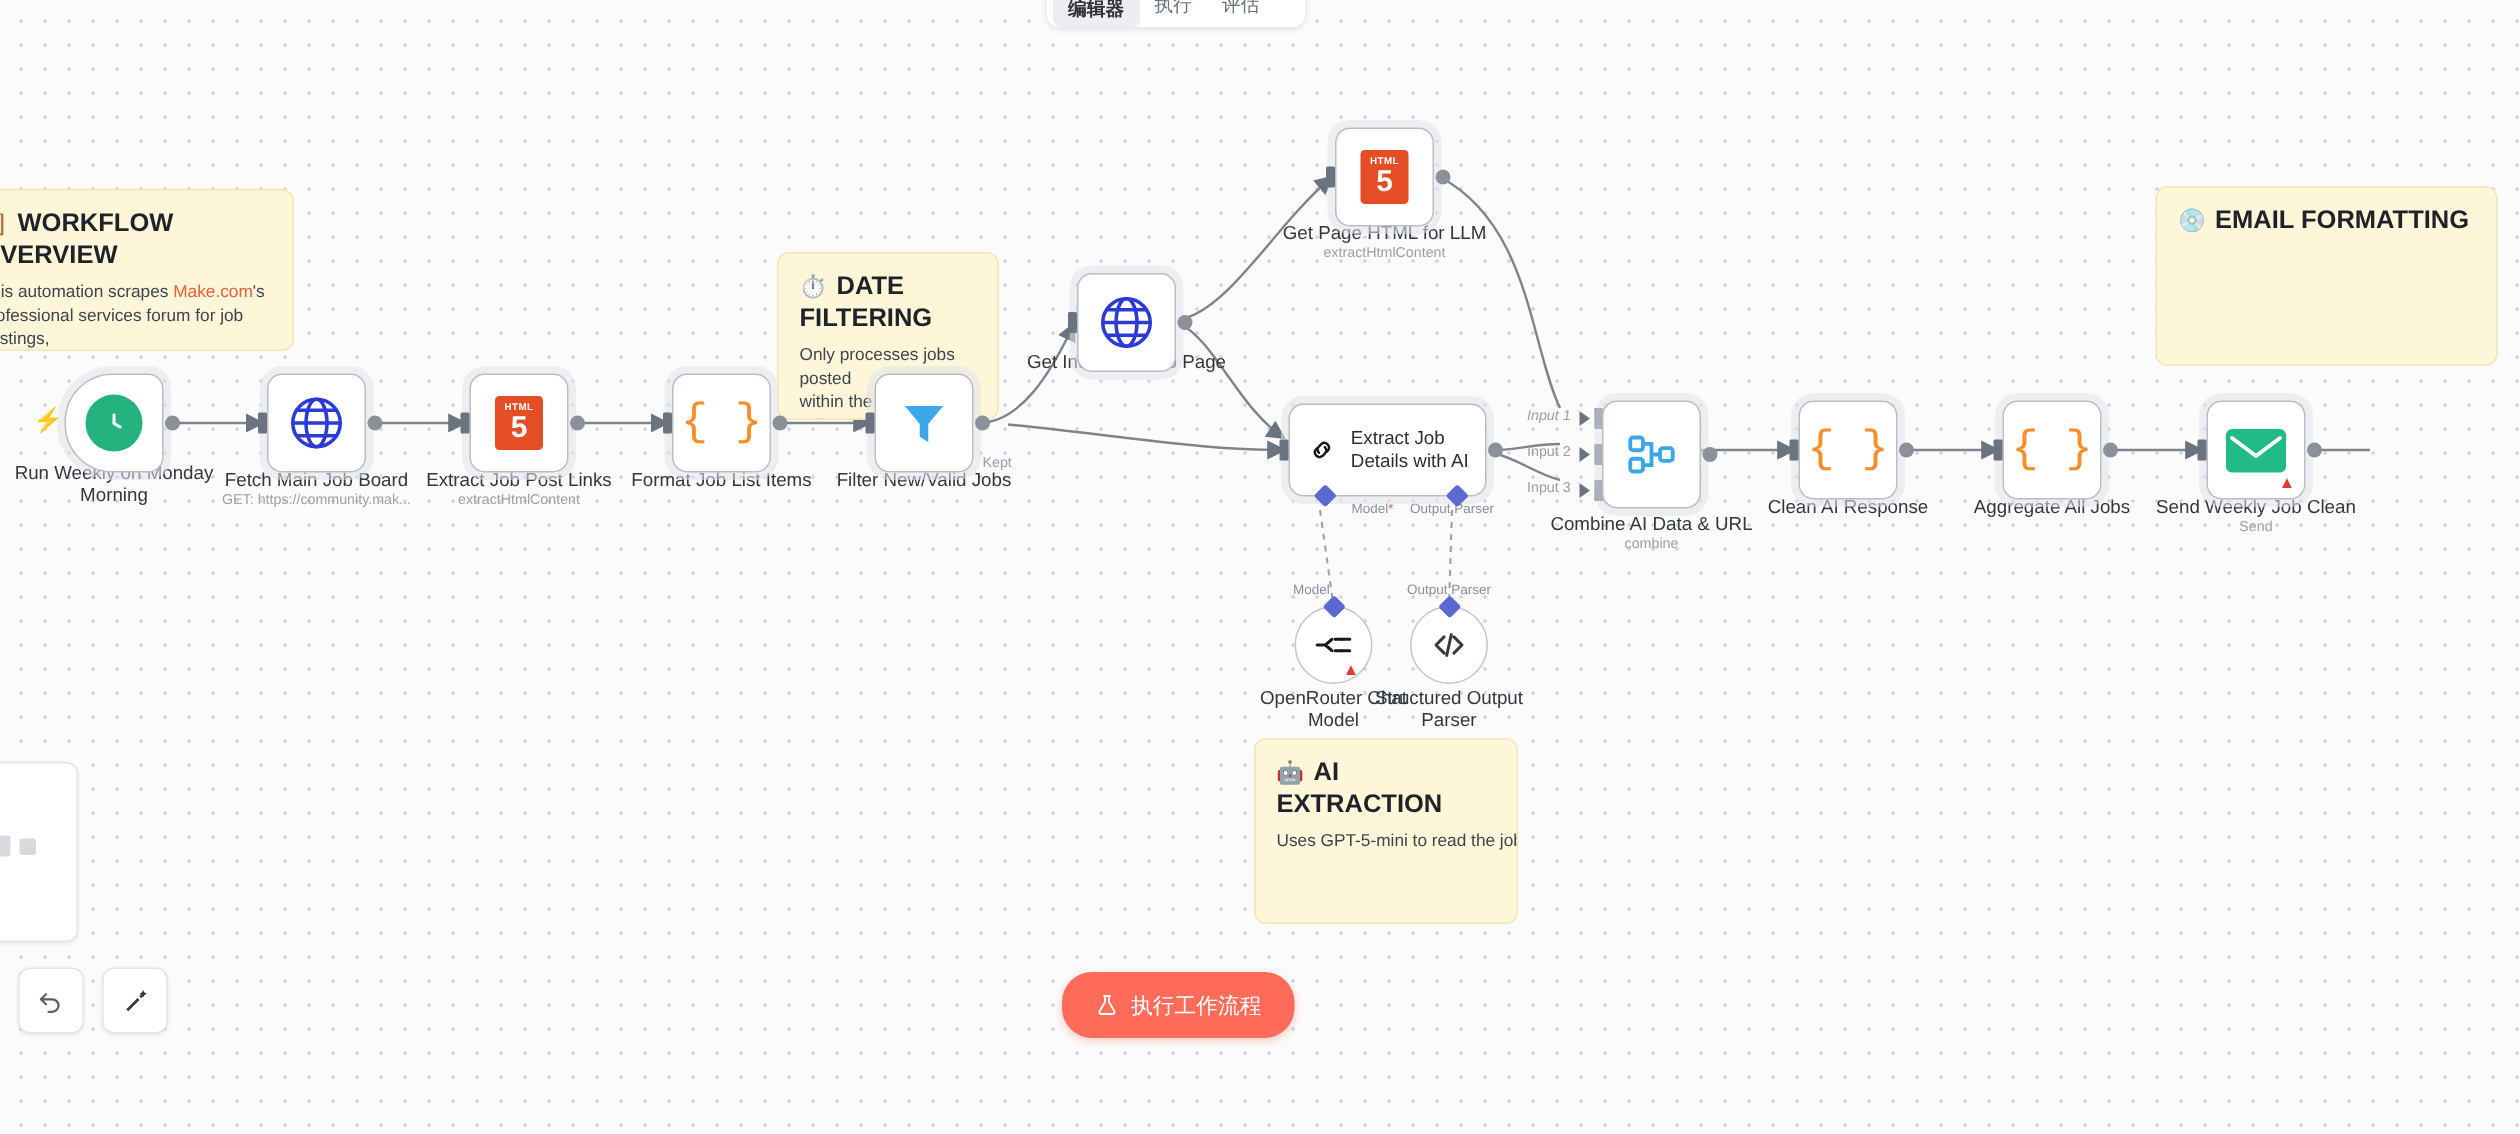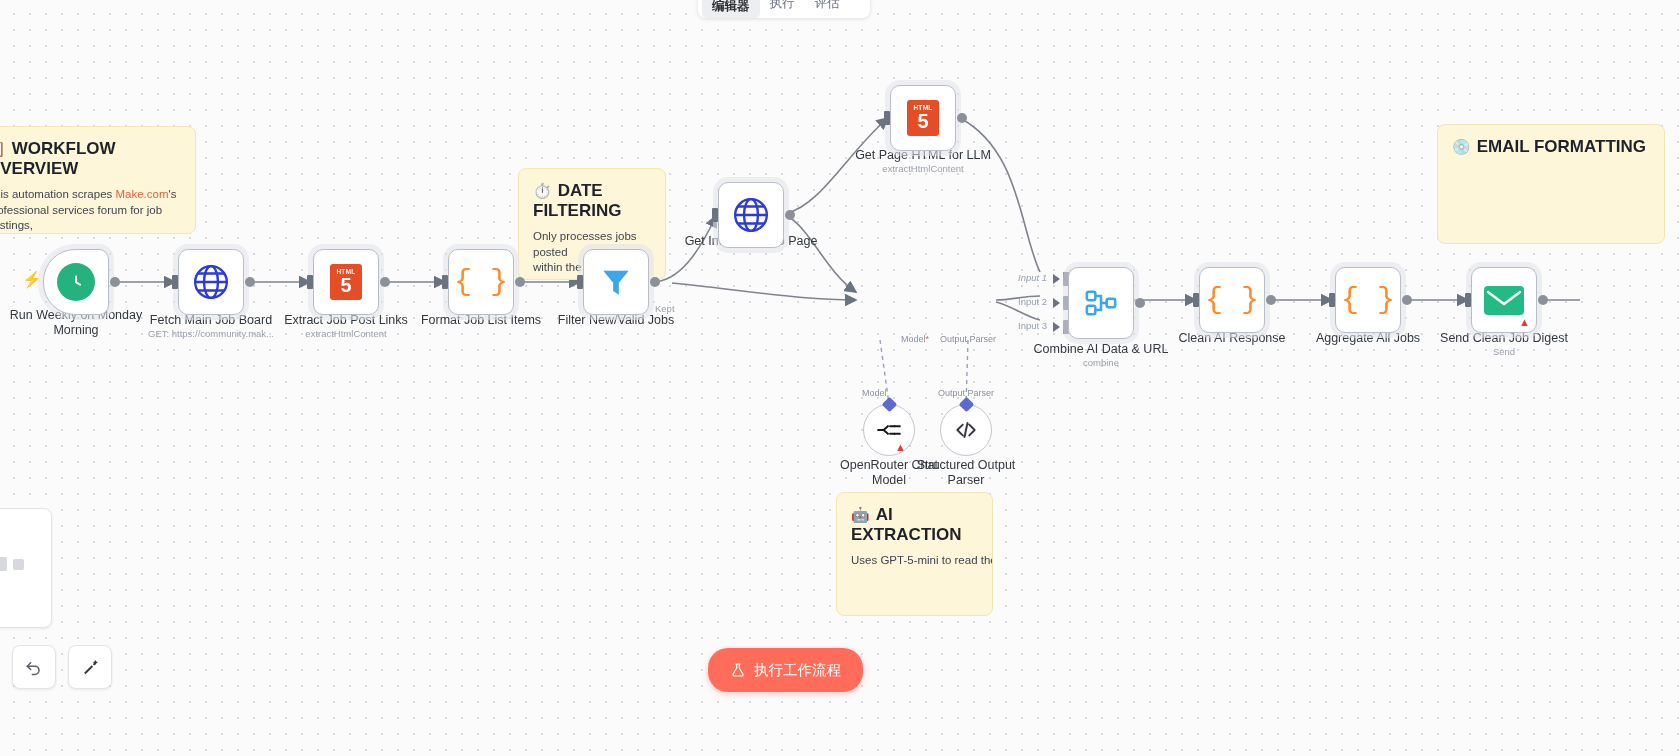--- a/index.html
+++ b/index.html
@@ -56,21 +56,21 @@
   }
   .note .note-title .emoji { margin-right: 6px; font-size: 15px; }
   .note .note-body {
     font-size: 11.5px; line-height: 15.5px; color: #3f4450;
     white-space: pre-line;
   }
   .note .lnk { color: #e8603c; }
   #note-overview { left: -28px; top: 126px; width: 224px; height: 108px; }
   #note-date     { left: 518px; top: 124px; width: 148px; height: 112px; margin-top: 44px; }
   #note-email    { left: 1437px; top: 124px; width: 228px; height: 120px; }
-  #note-ai       { left: 836px; top: 492px; width: 157px; height: 124px; }
+  #note-ai       { left: 836px; top: 492px; width: 176px; height: 124px; }
   #note-ai .note-body { white-space: nowrap; }
 
   
   #edges { position: absolute; left: 0; top: 0; width: 1680px; height: 756px; }
 
   
   .node {
     position: absolute;
     width: 66px; height: 66px;
     background: #fff;
@@ -343,20 +343,32 @@
     <span class="port-in"></span>
     <div class="html5-ic">
         <span class="t">HTML</span>
         <span class="n">5</span>
       </div>
     <span class="port-out"></span>
   </div>
   <div class="node-label" style="left:843px; top:148px; width:160px;">Get Page HTML for LLM</div>
   <div class="node-sub" style="left:843px; top:163px; width:160px;">extractHtmlContent</div>
 
+  <div class="node wide" style="left:859px; top:269px;">
+    <span class="port-in"></span>
+    <svg width="30" height="30" viewBox="0 0 24 24">
+      <path d="M9.5 14.5a4 4 0 0 1 0-5.6l2.1-2.1a4 4 0 0 1 5.6 5.6l-1.2 1.2" fill="none" stroke="#16181d" stroke-width="2.1" stroke-linecap="round"></path>
+      <path d="M14.5 9.5a4 4 0 0 1 0 5.6l-2.1 2.1a4 4 0 0 1-5.6-5.6l1.2-1.2" fill="none" stroke="#16181d" stroke-width="2.1" stroke-linecap="round"></path>
+    </svg>
+    <span class="node-inline-label">Extract Job
+Details with AI</span>
+    <span class="port-out"></span>
+    <span class="sub-port" style="left:18px;"></span>
+    <span class="sub-port" style="left:106px;"></span>
+  </div>
   <div class="sub-port-label" style="left:864px; top:334px;padding-left:37px;"><span>Model</span><span class="req">*</span></div>
   <div class="sub-port-label" style="left:940px; top:334px;">Output Parser</div>
 
   <div class="node" style="left:1068px; top:267px; height:72px;">
     <svg width="34" height="34" viewBox="0 0 24 24">
       <rect x="2" y="4" width="6" height="6" rx="1.4" fill="none" stroke="#3ba6e8" stroke-width="1.8"></rect>
       <rect x="2" y="14" width="6" height="6" rx="1.4" fill="none" stroke="#3ba6e8" stroke-width="1.8"></rect>
       <rect x="16" y="9" width="6" height="6" rx="1.4" fill="none" stroke="#3ba6e8" stroke-width="1.8"></rect>
       <path d="M8 7h4v5h4M8 17h4v-5" fill="none" stroke="#3ba6e8" stroke-width="1.8"></path>
     </svg>
@@ -390,21 +402,21 @@
 
   <div class="node" style="left:1471px; top:267px;">
     <span class="port-in"></span>
     <svg width="42" height="32" viewBox="0 0 42 32">
       <rect x="1" y="2" width="40" height="29" rx="4" fill="#22bb85"></rect>
       <path d="M5 8 L21 20 L37 8" fill="none" stroke="#fff" stroke-width="2.6" stroke-linecap="round" stroke-linejoin="round"></path>
     </svg>
     <span class="warn-tri">▲</span>
     <span class="port-out"></span>
   </div>
-  <div class="node-label" style="left:1424px; top:331px; width:160px;">Send Clean Job Digest</div>
+  <div class="node-label" style="left:1424px; top:331px; width:160px;">Send Weekly Job Clean</div>
   <div class="node-sub" style="left:1424px; top:346px; width:160px;">Send</div>
 
   <div class="subnode" style="left:863px; top:404px;">
     <span class="sub-diamond"></span>
     <svg width="26" height="26" viewBox="0 0 24 24">
       <path d="M2 12h5l4-3.5M2 12h5l4 3.5" fill="none" stroke="#16181d" stroke-width="1.9" stroke-linecap="round"></path>
       <path d="M22 8.5l-5 0M22 15.5l-5 0" fill="none" stroke="#16181d" stroke-width="1.9" stroke-linecap="round"></path>
       <path d="M13 8.5h4M13 15.5h4" fill="none" stroke="#16181d" stroke-width="1.9" stroke-linecap="round"></path>
     </svg>
     <span class="warn-tri" style="right:8px;bottom:2px;">▲</span>

